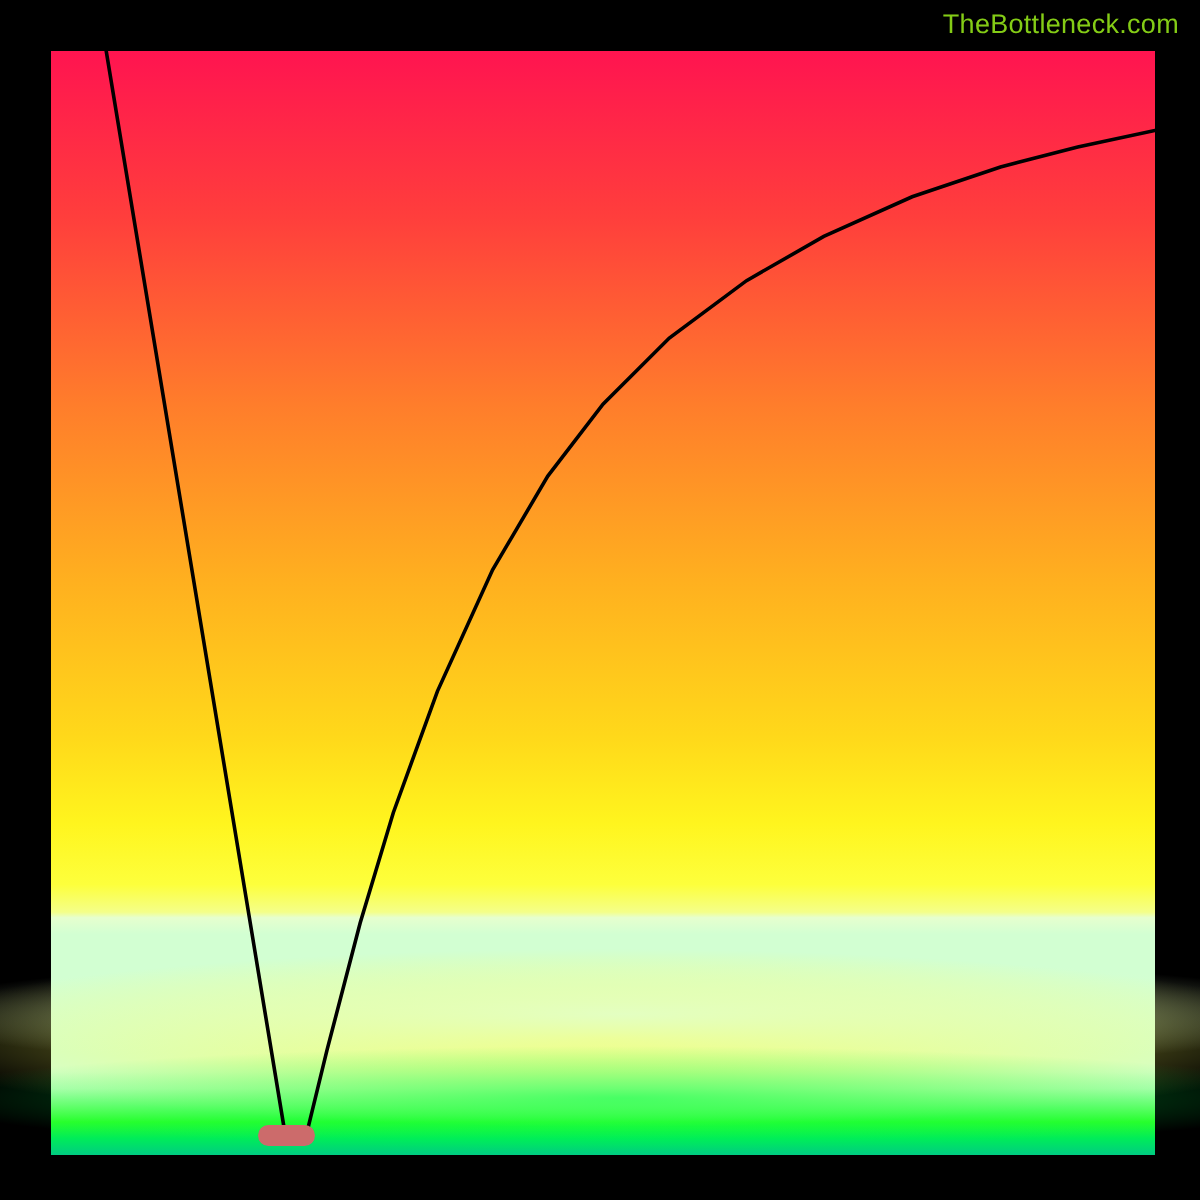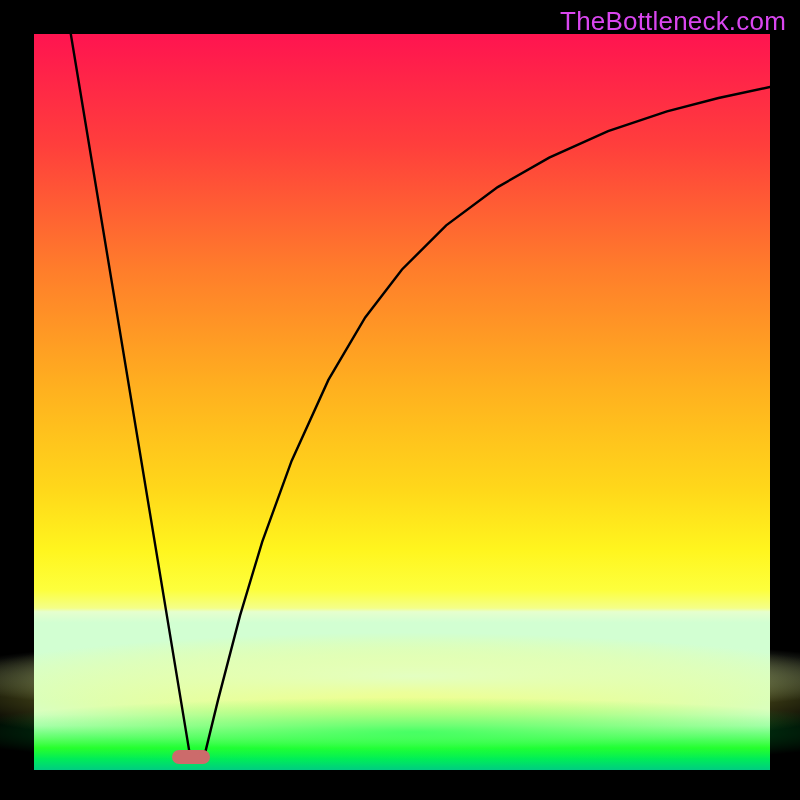--- a/index.html
+++ b/index.html
@@ -67,22 +67,22 @@
     left: -100px;
     bottom: 3px;
     width: 960px;
     height: 70px;
     background: radial-gradient(ellipse at center, rgba(0,255,80,0.6) 0%, rgba(0,255,80,0) 70%);
   }
   .watermark {
     position: absolute;
     top: 6px;
     right: 14px;
-    color: #d946ef;
-    font-size: 26px;
+    color: #84cc16;
+    font-size: 18px;
     font-weight: 400;
     letter-spacing: 0.2px;
     user-select: none;
   }
   svg.curve {
     position: absolute;
     left: 0;
     top: 0;
     width: 736px;
     height: 736px;

